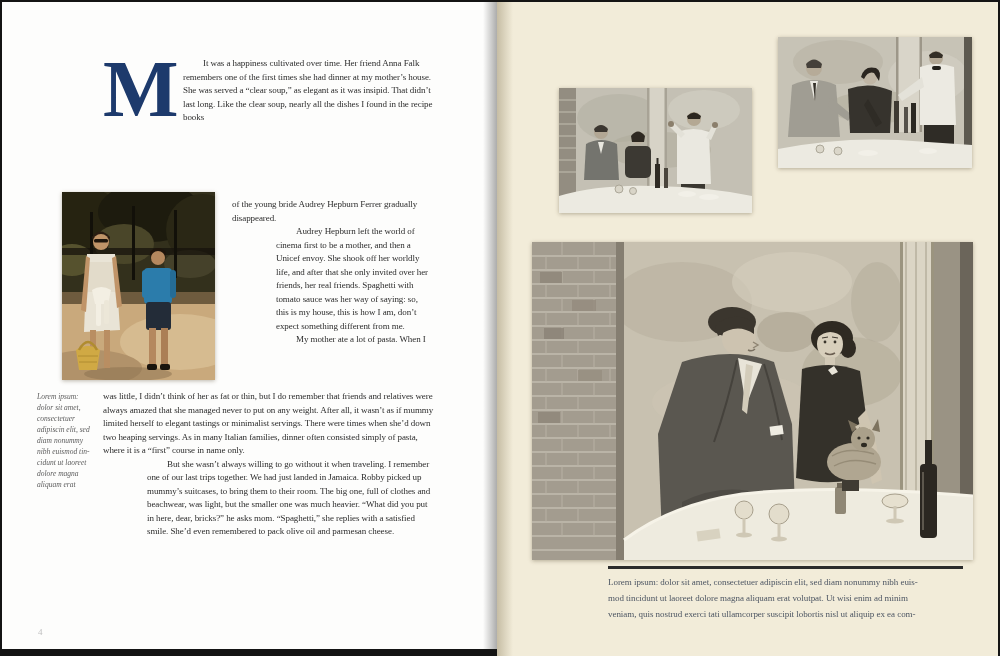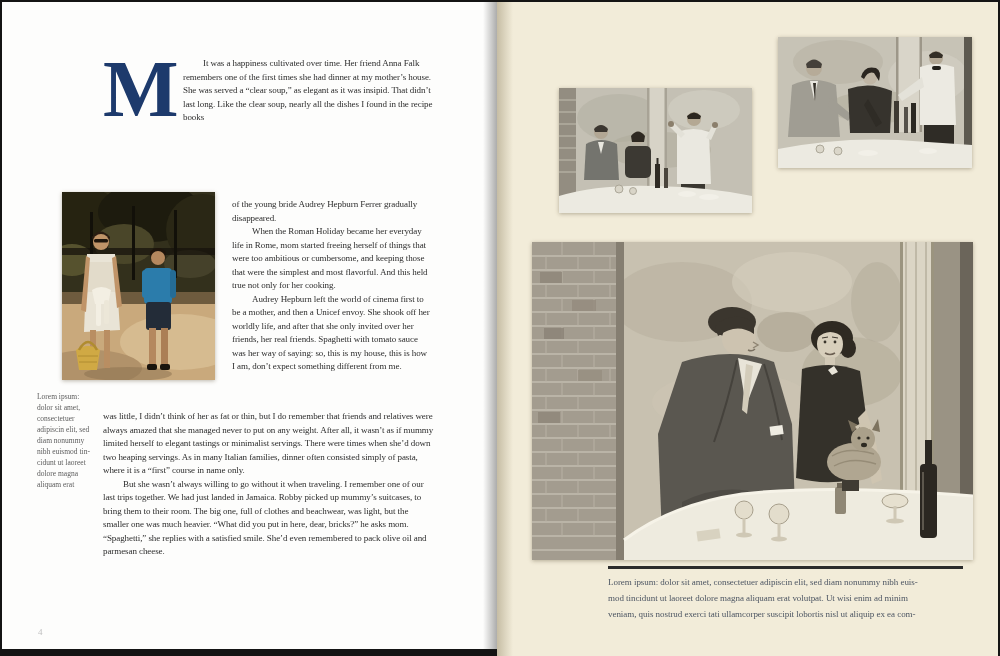--- a/index.html
+++ b/index.html
@@ -9,28 +9,28 @@
   .page-left{left:2px;width:495px;height:647px;background:#fdfdfc;}
   .page-right{left:497px;width:501px;height:654px;background:#f2ecd9;}
   .gutter-shade-left{position:absolute;right:0;top:0;width:14px;height:100%;
      background:linear-gradient(to right,rgba(0,0,0,0),rgba(0,0,0,0.32));}
   .gutter-shade-right{position:absolute;left:0;top:0;width:16px;height:100%;
      background:linear-gradient(to right,rgba(96,80,42,0.30),rgba(96,80,42,0));}
 
   
   .block{position:absolute;color:#2d2d2d;font-size:9px;line-height:13.5px;letter-spacing:-0.08px;}
   .block p{margin:0;}
-  .block p.indent{text-indent:20px;}
+  .block p.indent{text-indent:20px;margin-left:44px;}
   .block1{left:101px;top:55px;width:332px;}
   .block2{left:230px;top:196px;width:200px;}
-  .block3{left:101px;top:408px;width:332px;}
+  .block3{left:101px;top:388px;width:332px;}
   .dropcap{float:left;width:74px;height:54px;margin:3px 6px 1px 0;
      font-size:80px;line-height:58px;font-weight:bold;color:#1d3a6c;text-align:left;}
   .margin-note{position:absolute;left:35px;top:389px;width:70px;
-     font-size:7.5px;line-height:11px;color:#5c5c5c;white-space:pre-line;}
+     font-size:7.5px;line-height:11px;color:#5c5c5c;white-space:pre-line;font-style:italic;}
   .page-num{position:absolute;left:36px;top:625px;font-size:9px;color:#bfbfbf;}
 
   
   .photo{position:absolute;overflow:hidden;box-shadow:0 1px 4px rgba(70,55,25,0.35);}
   .photo svg{display:block;}
   .photo-left{left:60px;top:190px;width:153px;height:188px;}
   .photo-r1{left:62px;top:86px;width:193px;height:125px;}
   .photo-r2{left:281px;top:35px;width:194px;height:131px;}
   .photo-r3{left:35px;top:240px;width:441px;height:318px;}
 
@@ -46,22 +46,22 @@
 
   <div class="page page-left">
 
     <div class="block block1">
       <p><span class="dropcap">M</span></p>
       <p class="indent">It was a happiness cultivated over time. Her friend Anna Falk remembers one of the first times she had dinner at my mother’s house. She was served a “clear soup,” as elegant as it was insipid. That didn’t last long. Like the clear soup, nearly all the dishes I found in the recipe books</p>
     </div>
 
     <div class="block block2">
       <p>of the young bride Audrey Hepburn Ferrer gradually disappeared.</p>
-      <p class="indent">When the Roman Holiday became her everyday life in Rome, mom started freeing herself of things that were too ambitious or cumbersome, and keeping those that were the simplest and most flavorful. And this held true not only for her cooking.</p>
       <p class="indent">Audrey Hepburn left the world of cinema first to be a mother, and then a Unicef envoy. She shook off her worldly life, and after that she only invited over her friends, her real friends. Spaghetti with tomato sauce was her way of saying: so, this is my house, this is how I am, don’t expect something different from me.</p>
+      <p class="indent">My mother ate a lot of pasta. When I</p>
     </div>
 
     <div class="block block3">
       <p>was little, I didn’t think of her as fat or thin, but I do remember that friends and relatives were always amazed that she managed never to put on any weight. After all, it wasn’t as if mummy limited herself to elegant tastings or minimalist servings. There were times when she’d down two heaping servings. As in many Italian families, dinner often consisted simply of pasta, where it is a “first” course in name only.</p>
       <p class="indent">But she wasn’t always willing to go without it when traveling. I remember one of our last trips together. We had just landed in Jamaica. Robby picked up mummy’s suitcases, to bring them to their room. The big one, full of clothes and beachwear, was light, but the smaller one was much heavier. “What did you put in here, dear, bricks?” he asks mom. “Spaghetti,” she replies with a satisfied smile. She’d even remembered to pack olive oil and parmesan cheese.</p>
     </div>
 
     <div class="margin-note">Lorem ipsum:
 dolor sit amet,
 consectetuer

